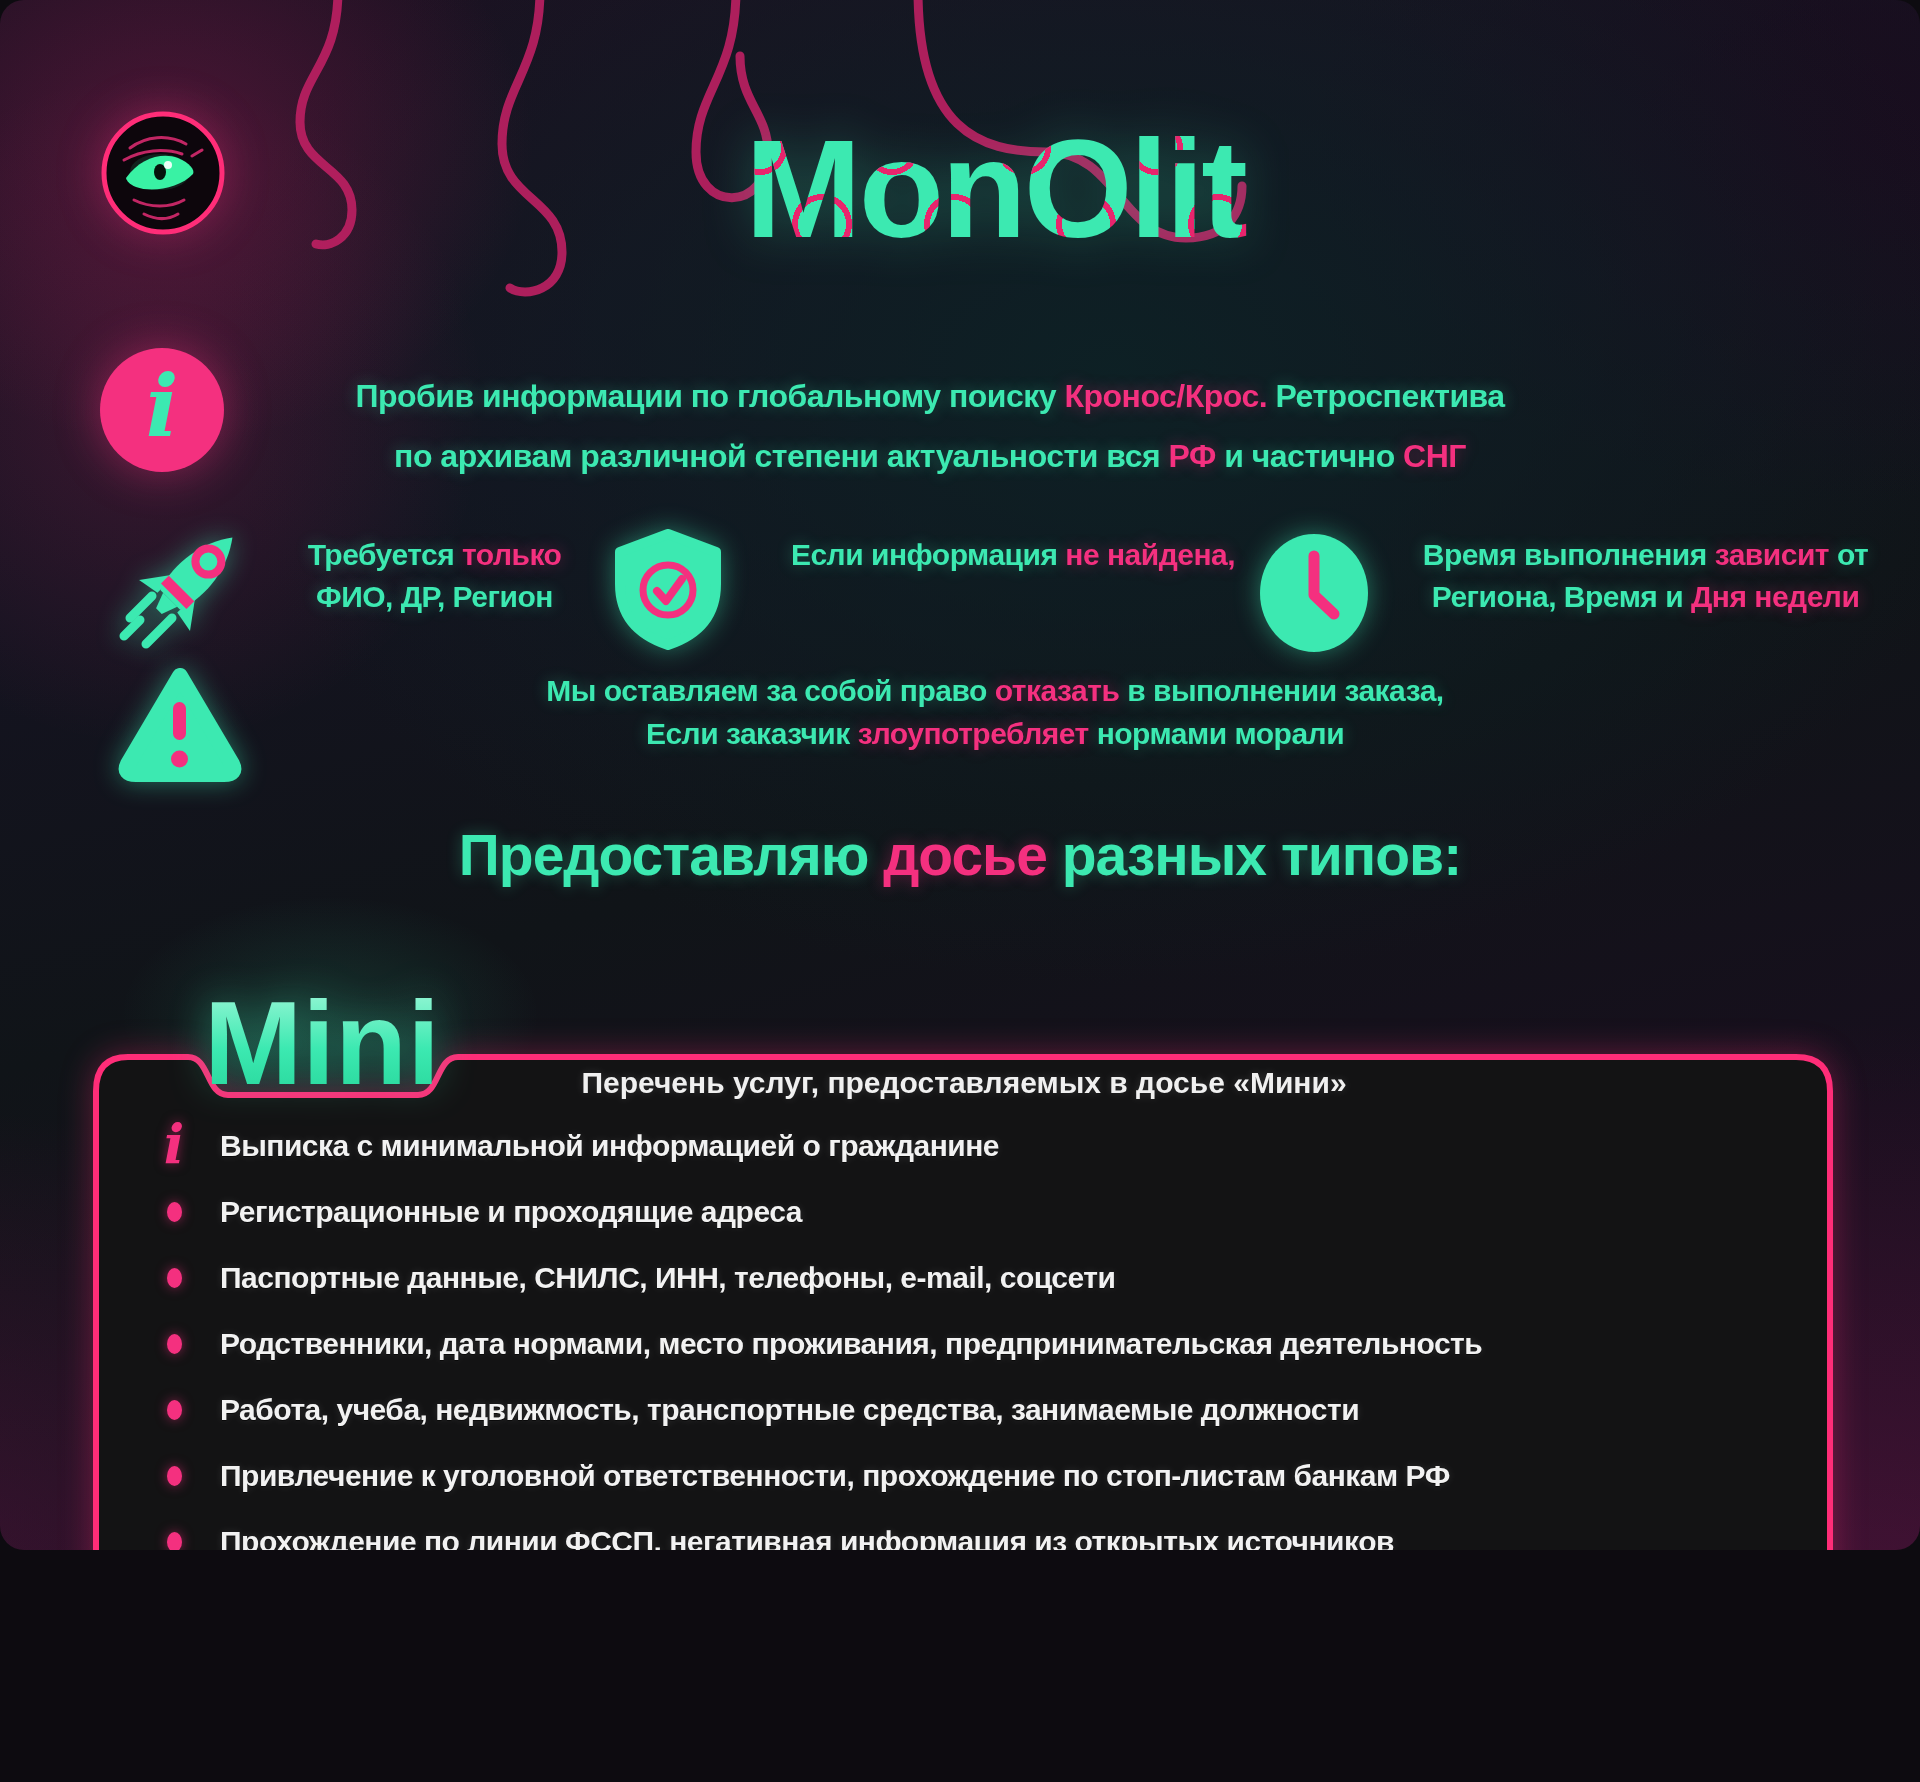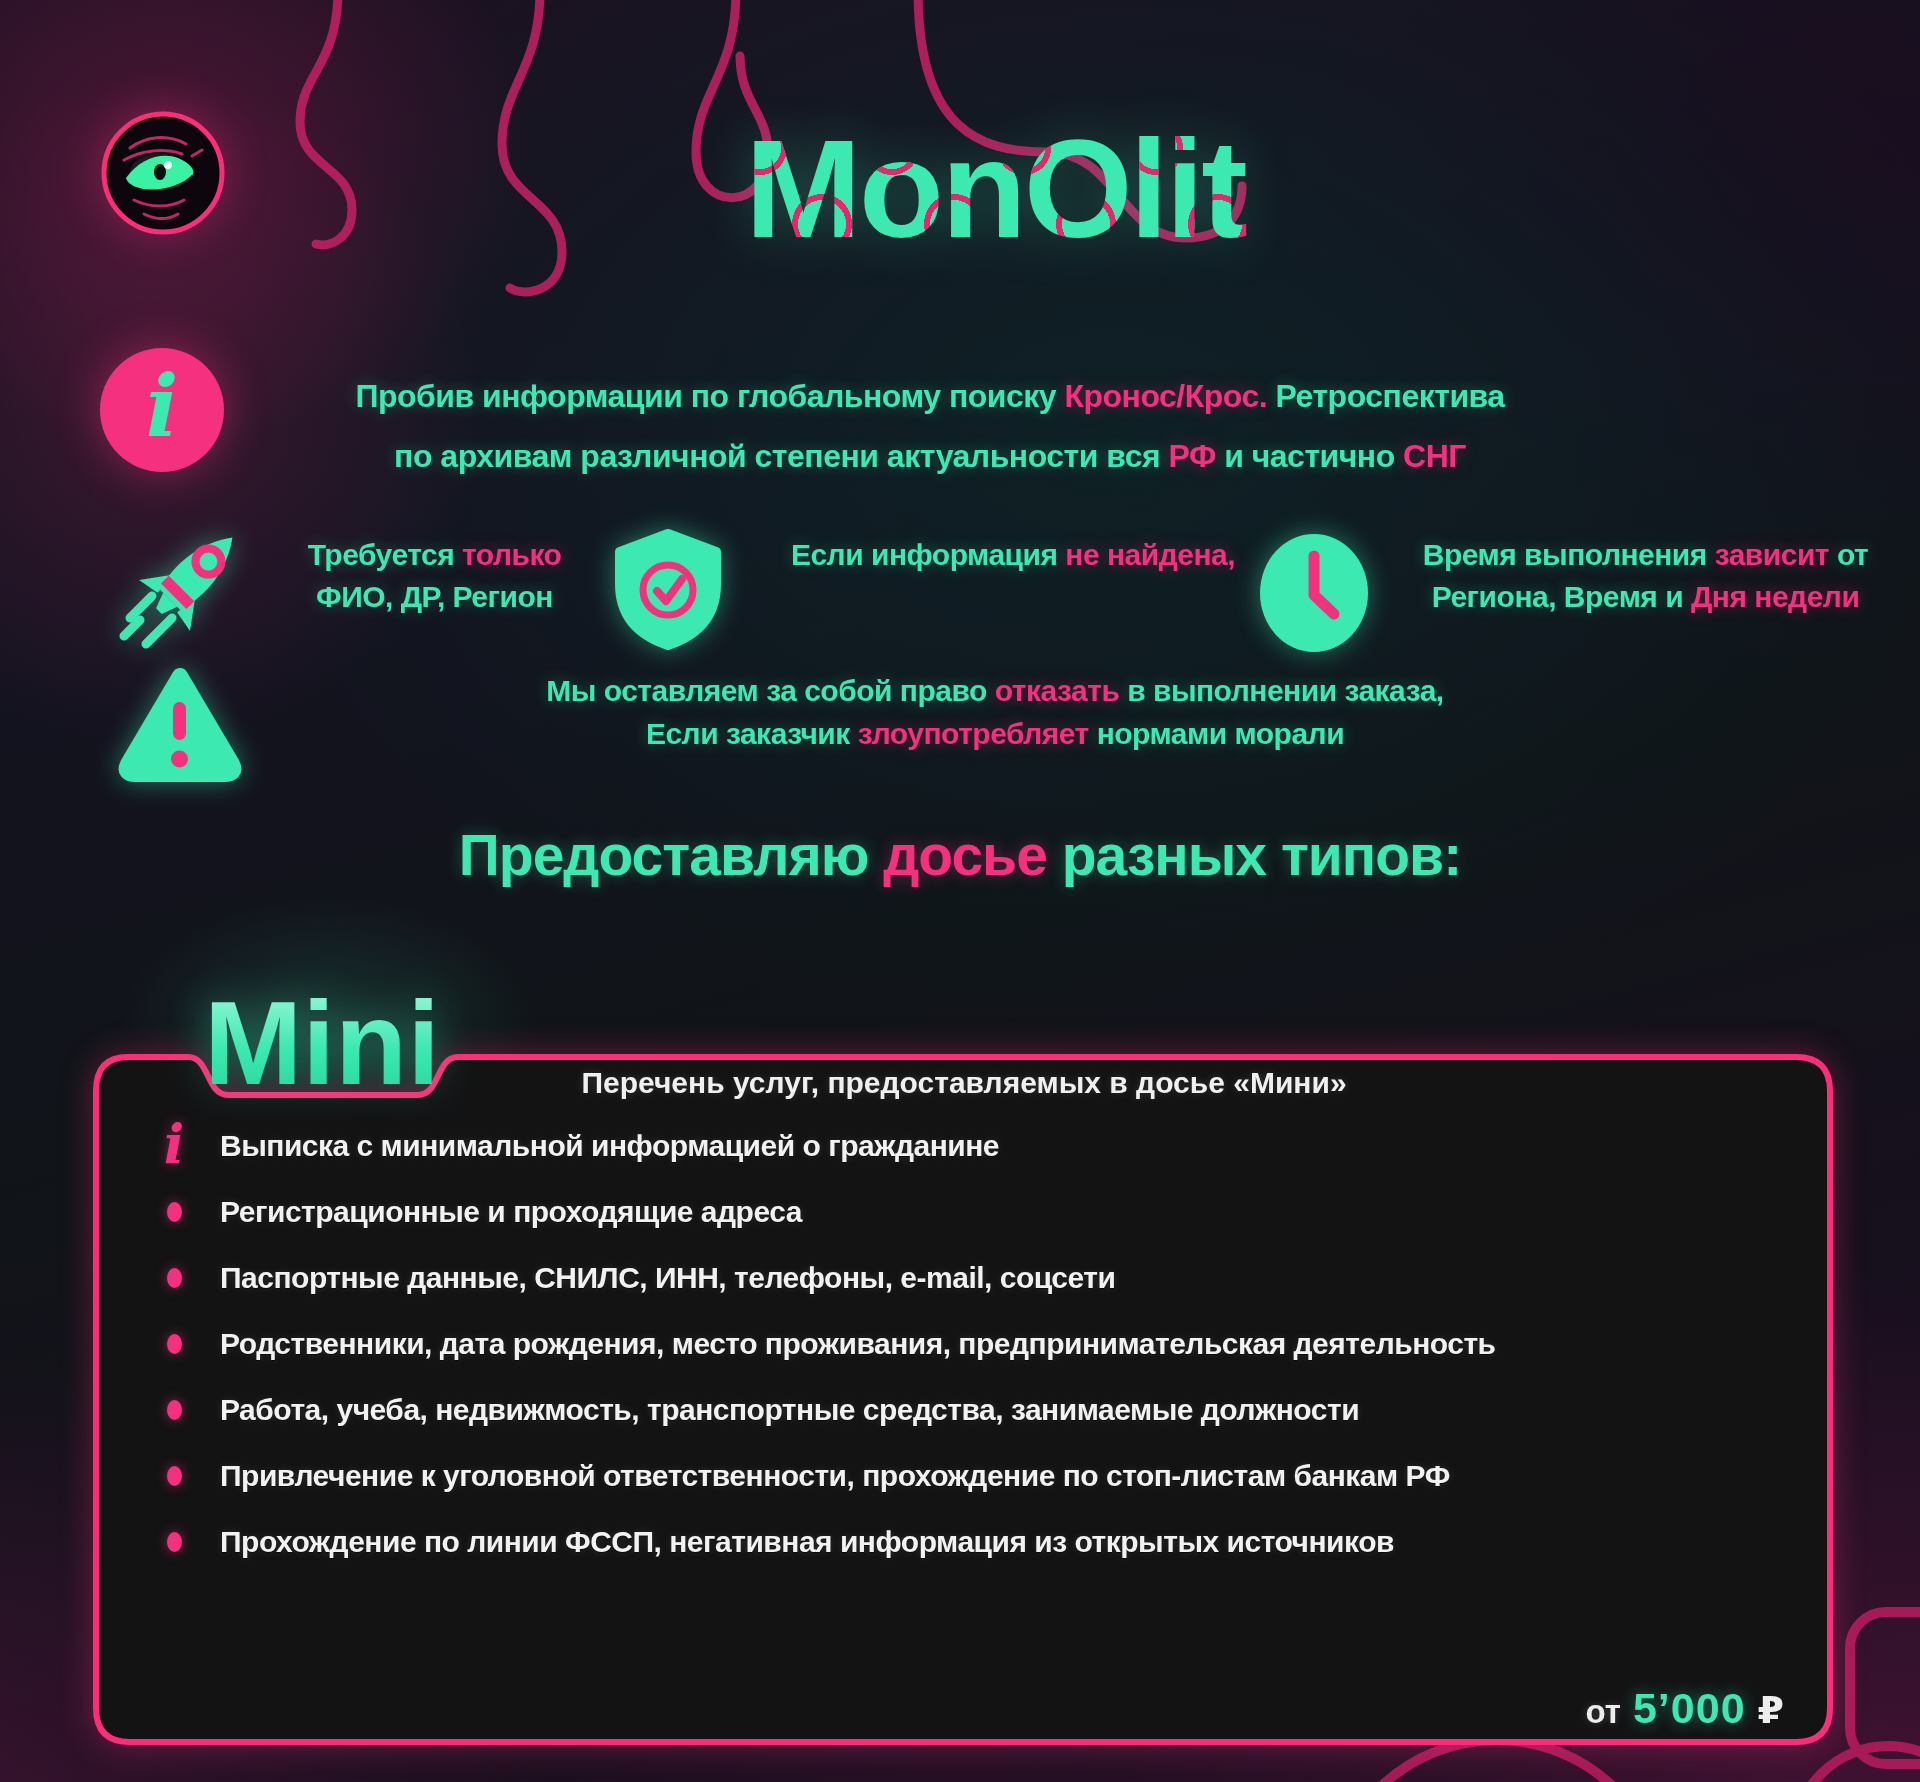--- a/index.html
+++ b/index.html
@@ -1,29 +1,30 @@
 <!DOCTYPE html>
 <html><head>
 <meta charset="utf-8">
 <style>
   html,body { margin:0; padding:0; background:#0d0b10; }
   .canvas {
-    position:relative; width:1920px; height:1782px; overflow:hidden;
+    position:relative; width:1920px; height:1550px; overflow:hidden;
     font-family:"Liberation Sans", sans-serif; font-weight:700;
     background-color:#15121a;
     background-image:
       radial-gradient(520px 420px at 170px 150px, rgba(190,32,99,0.30), transparent 70%),
       radial-gradient(480px 480px at 150px 410px, rgba(244,48,127,0.16), transparent 70%),
       radial-gradient(300px 170px at 330px 1015px, rgba(60,233,177,0.13), transparent 70%),
       radial-gradient(1250px 850px at 58% 24%, rgba(13,33,37,0.95), transparent 72%),
       radial-gradient(800px 520px at 97% 9%, rgba(26,12,30,0.85), transparent 70%),
       radial-gradient(900px 700px at -4% 104%, rgba(140,26,92,0.30), transparent 72%),
       radial-gradient(1100px 820px at 97% 104%, rgba(150,24,96,0.32), transparent 72%),
       radial-gradient(800px 700px at 50% 109%, rgba(70,16,52,0.38), transparent 75%),
       linear-gradient(165deg, #1d1122 0%, #141320 30%, #101418 52%, #170f1d 78%, #1c0f20 100%);
+    border-radius: 24px;
   }
   .abs { position:absolute; }
   .center { text-align:center; }
   .seg-teal { color:#3CE9B1; text-shadow:0 0 16px rgba(60,233,177,.33); }
   .seg-pink { color:#F4307F; text-shadow:0 0 16px rgba(244,48,127,.38); }
 
   .decor { left:0; top:0; z-index:0; }
   .content-layer { z-index:2; }
 
   .logo { left:100px; top:110px; width:126px; height:126px; filter:drop-shadow(0 0 22px rgba(244,48,127,.35)); }
@@ -216,21 +217,21 @@
     <div class="mini-row">
       <span class="marker-cell">
           <span class="dot-marker"></span>
         </span>
       <span class="mini-item-text">Паспортные данные, СНИЛС, ИНН, телефоны, e-mail, соцсети</span>
     </div>
     <div class="mini-row">
       <span class="marker-cell">
           <span class="dot-marker"></span>
         </span>
-      <span class="mini-item-text">Родственники, дата рождения, место проживания, предпринимательская деятельность</span>
+      <span class="mini-item-text">Родственники, дата нормами, место проживания, предпринимательская деятельность</span>
     </div>
     <div class="mini-row">
       <span class="marker-cell">
           <span class="dot-marker"></span>
         </span>
       <span class="mini-item-text">Работа, учеба, недвижмость, транспортные средства, занимаемые должности</span>
     </div>
     <div class="mini-row">
       <span class="marker-cell">
           <span class="dot-marker"></span>

